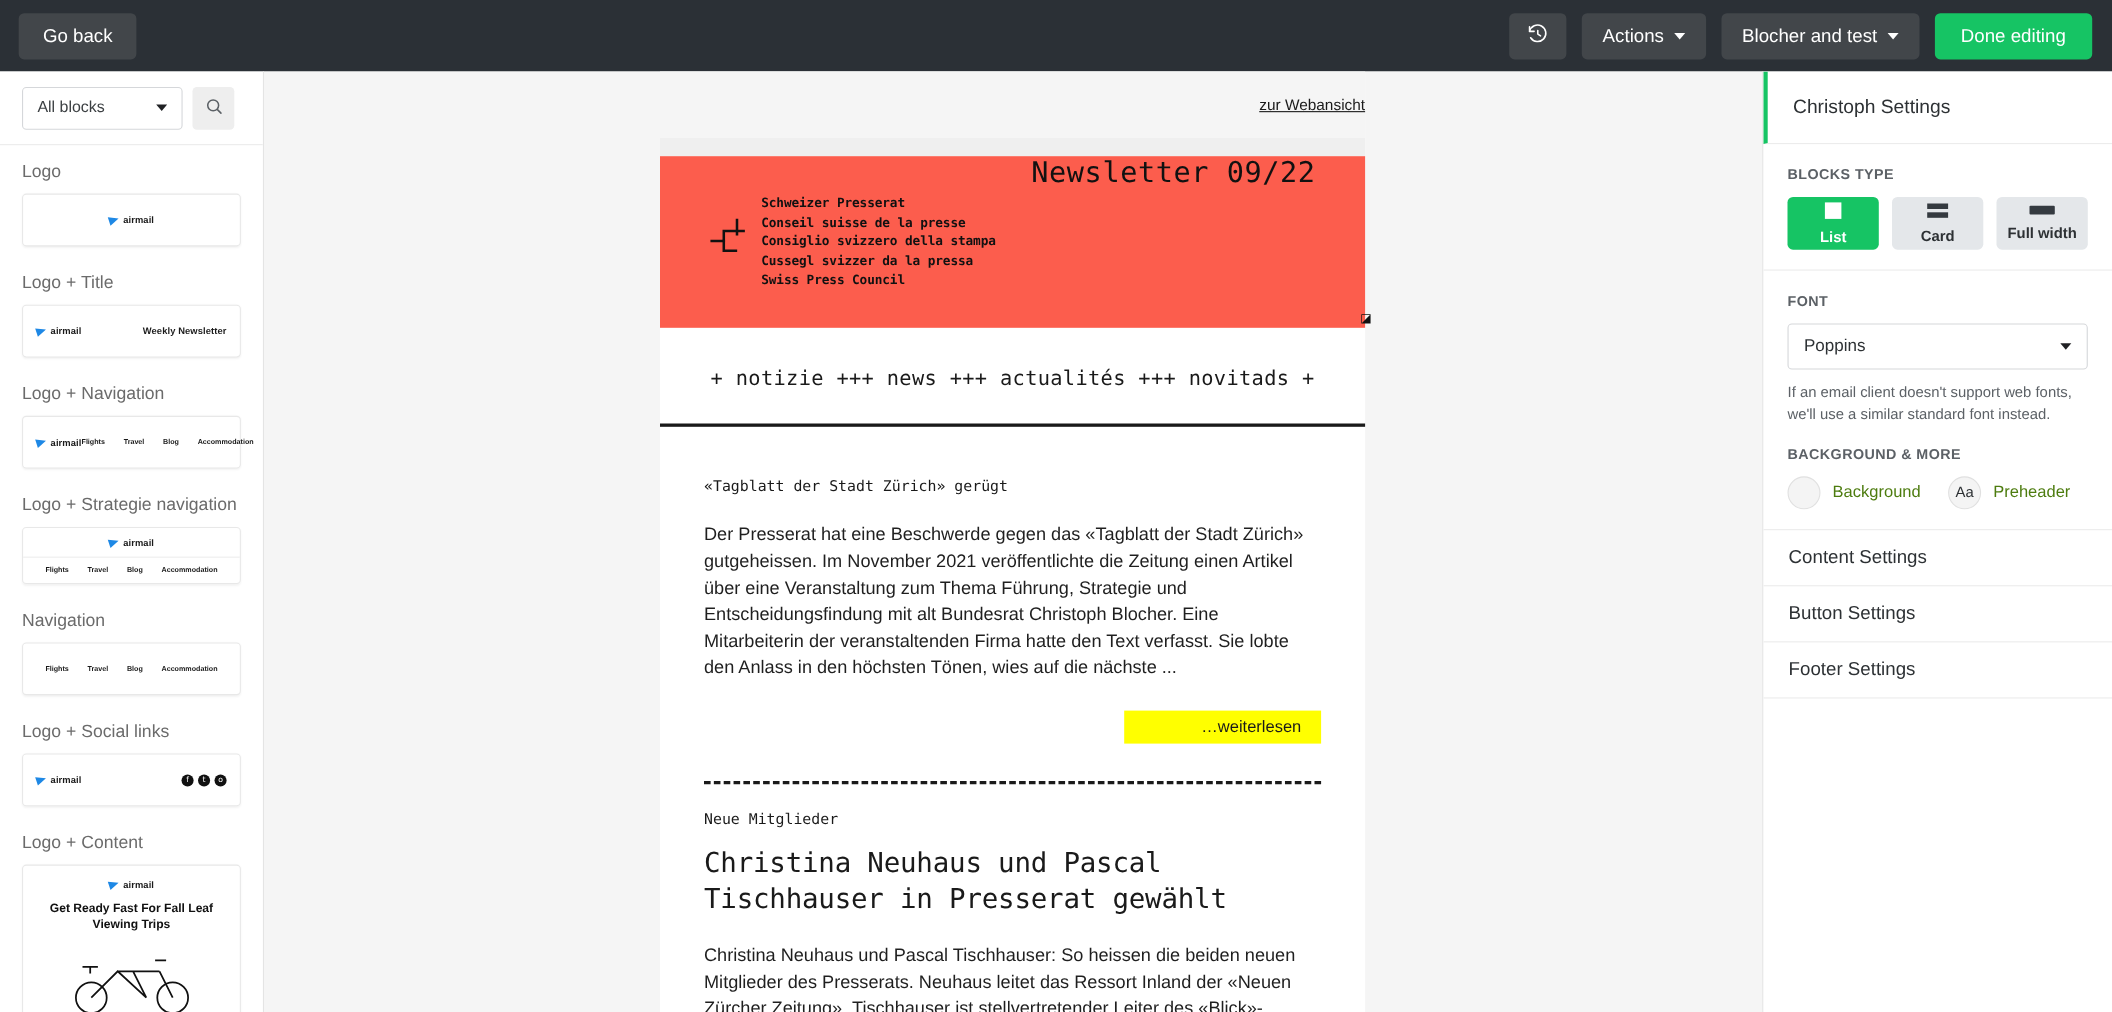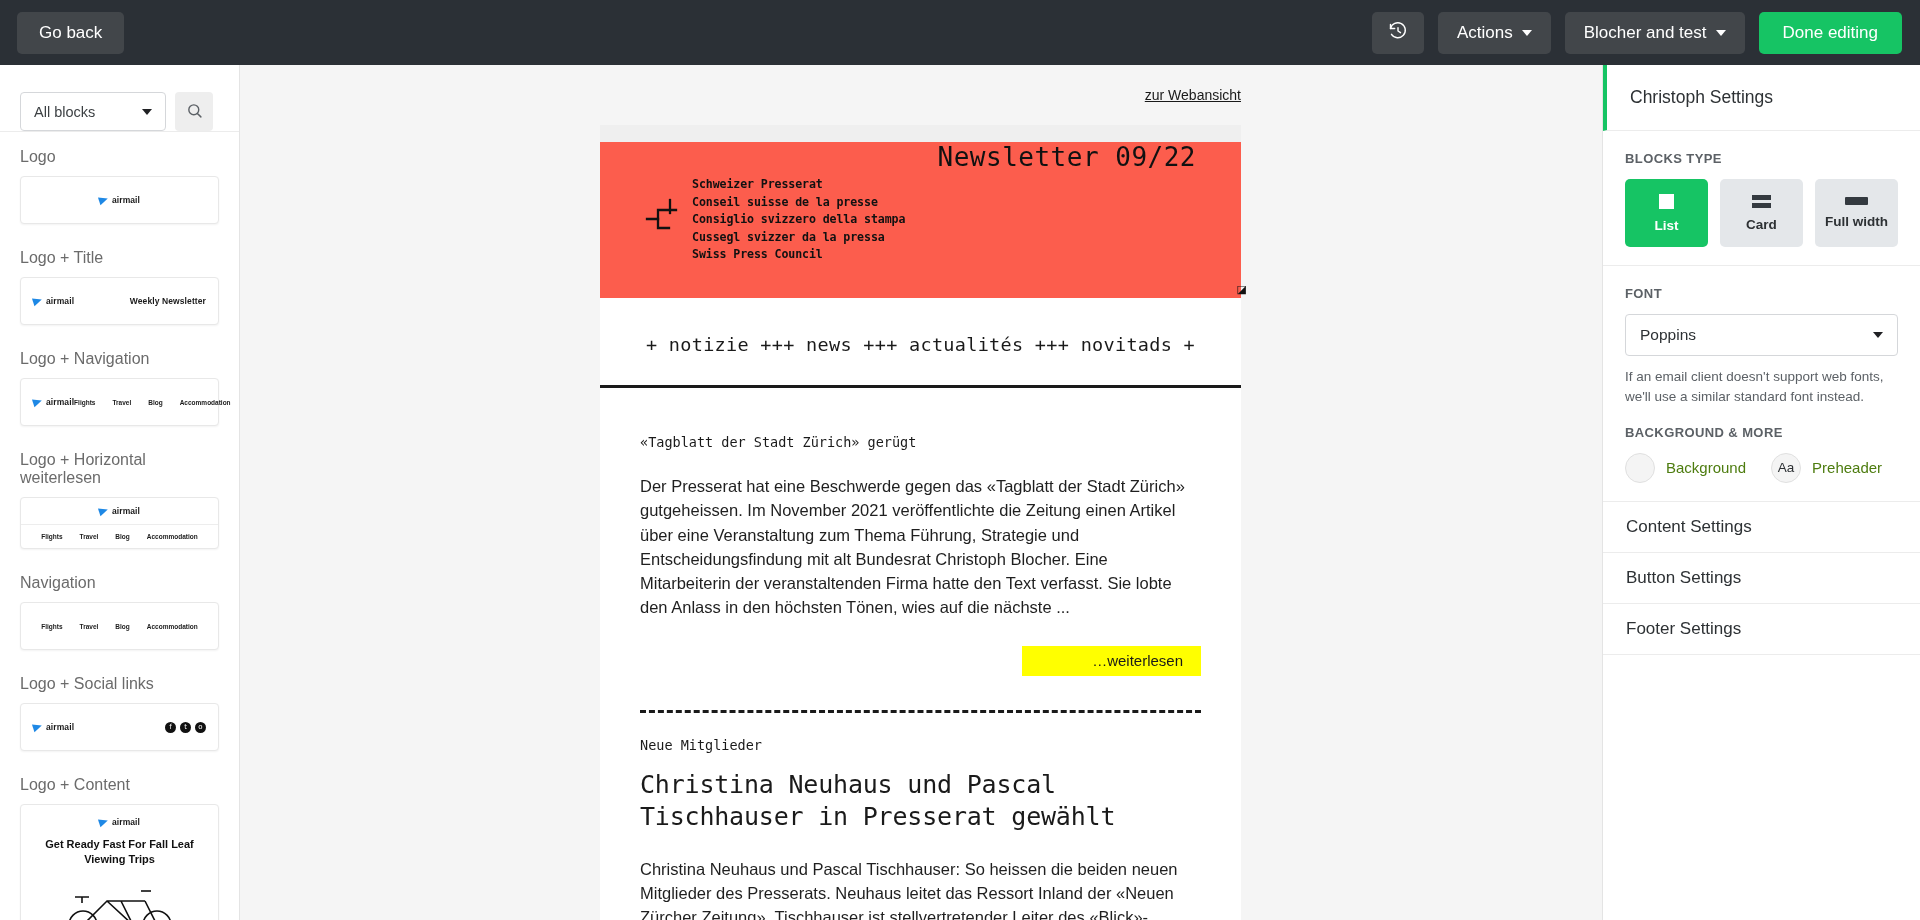--- a/index.html
+++ b/index.html
@@ -64,21 +64,21 @@
   .sidebar {
     position: absolute; top: 65px; left: 0;
     width: 240px; height: 855px;
     background: #ffffff;
     border-right: 1px solid #e4e4e4;
     overflow: hidden;
   }
   .sidebar-top {
     height: 67px;
     border-bottom: 1px solid #ececec;
-    display: flex; align-items: flex-end;
+    display: flex; align-items: center;
     padding: 0 20px; gap: 9px;
   }
   .block-select {
     width: 146px; height: 39px;
     border: 1px solid #d5d7da; border-radius: 4px;
     background: #ffffff;
     display: flex; align-items: center;
     padding: 0 13px;
     font-size: 14.5px; color: #3c4043;
     cursor: pointer;
@@ -274,21 +274,21 @@
     cursor: pointer;
   }
   .rp-section { padding: 20px 22px 18px 22px; border-bottom: 1px solid #ececec; }
   .rp-caption {
     font-size: 13px; font-weight: bold; color: #5c6166;
     letter-spacing: 0.4px; text-transform: uppercase;
     margin-bottom: 13px;
   }
   .blocktype-row { display: flex; gap: 12px; }
   .bt-tile {
-    flex: 1; height: 68px;
+    flex: 1; height: 48px;
     border-radius: 5px;
     display: flex; flex-direction: column;
     align-items: center; justify-content: center; gap: 9px;
     font-size: 13.5px; font-weight: bold;
     cursor: pointer;
   }
   .bt-active { background: #16c464; color: #ffffff; }
   .bt-idle { background: #e4e7ea; color: #2d3134; }
   .gl-sq { width: 15px; height: 15px; background: #ffffff; }
   .gl-card { display: flex; flex-direction: column; gap: 3px; }
@@ -419,21 +419,21 @@
             <span>Flights</span>
             <span>Travel</span>
             <span>Blog</span>
             <span>Accommodation</span>
           </span>
         </div>
       </div>
     </div>
 
     <div class="block-group">
-      <div class="block-label">Logo + Horizontal weiterlesen</div>
+      <div class="block-label">Logo + Strategie navigation</div>
       <div class="block-card stacked-card">
         <div class="stacked-top">
           <span class="airmail">
             <i class="plane"></i>
             <span>airmail</span>
           </span>
         </div>
         <div class="stacked-bot">
           <span class="nav-mini">
             <span>Flights</span>

